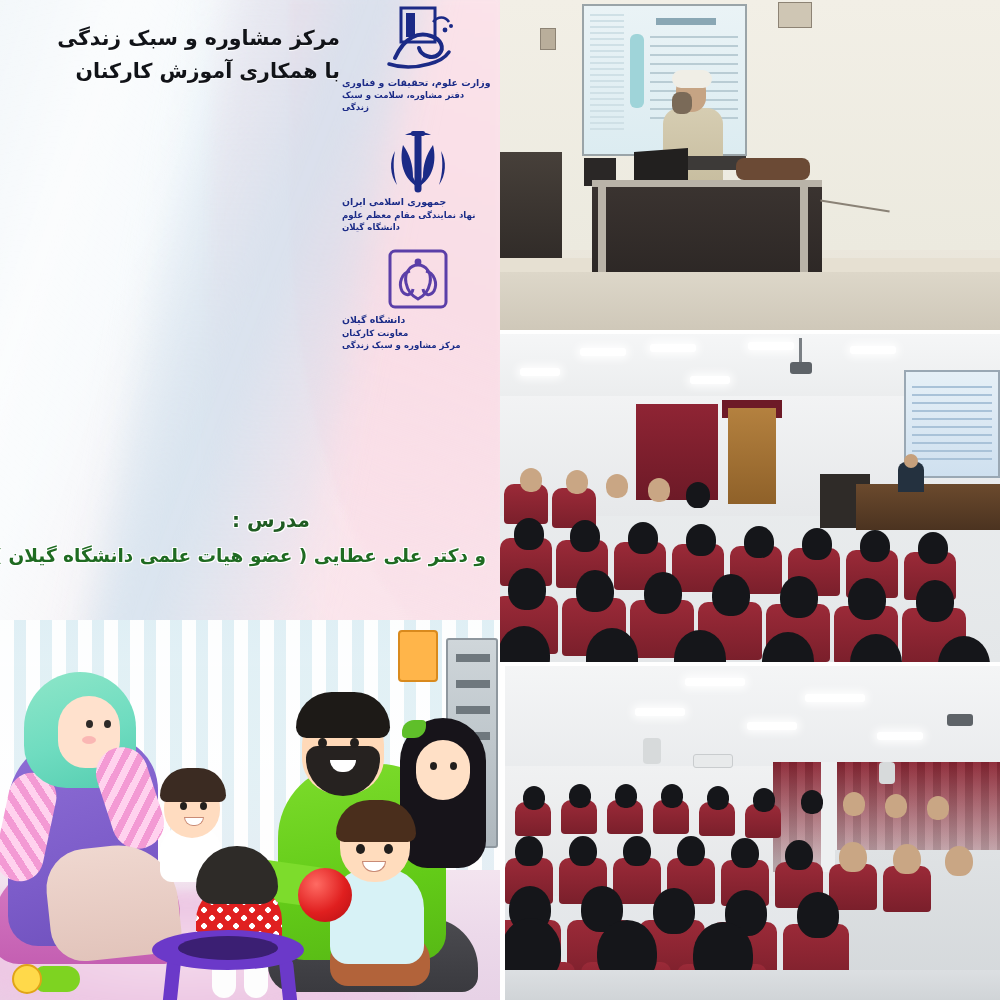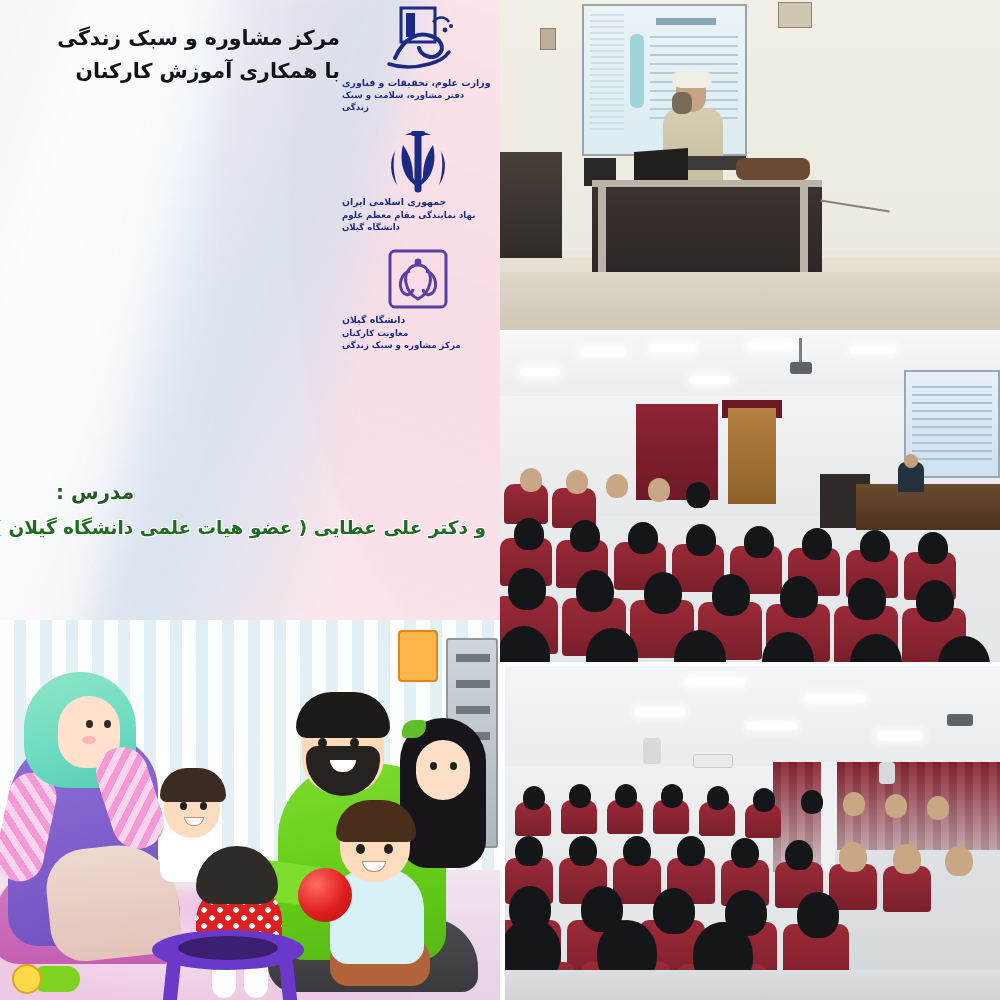--- a/index.html
+++ b/index.html
@@ -85,22 +85,22 @@
       0 2px 3px rgba(255,255,255,.9);
     line-height:1.22; white-space:nowrap;
   }
   .main-title .t1 { font-size:36px; }
   .main-title .t2 { font-size:33px; }
   .main-title .t3 { font-size:35px; }
   .main-title .t4 { font-size:35px; }
 
   
   .presenters {
-    position:absolute; right:14px; top:480px; width:430px;
-    text-align:left; direction:rtl; z-index:6;
+    position:absolute; right:14px; top:508px; width:430px;
+    text-align:center; direction:rtl; z-index:6;
   }
   .presenters .plabel {
     font-weight:bold; color:#1f5c22; font-size:20px;
     text-shadow:1px 1px 0 #fff,-1px 1px 0 #fff,1px -1px 0 #fff,-1px -1px 0 #fff;
     margin-bottom:8px;
   }
   .presenters .pname {
     font-weight:bold; color:#1f6b22; font-size:18.5px; line-height:1.75;
     white-space:nowrap;
     text-shadow:1px 1px 0 #fff,-1px 1px 0 #fff,1px -1px 0 #fff,-1px -1px 0 #fff;

